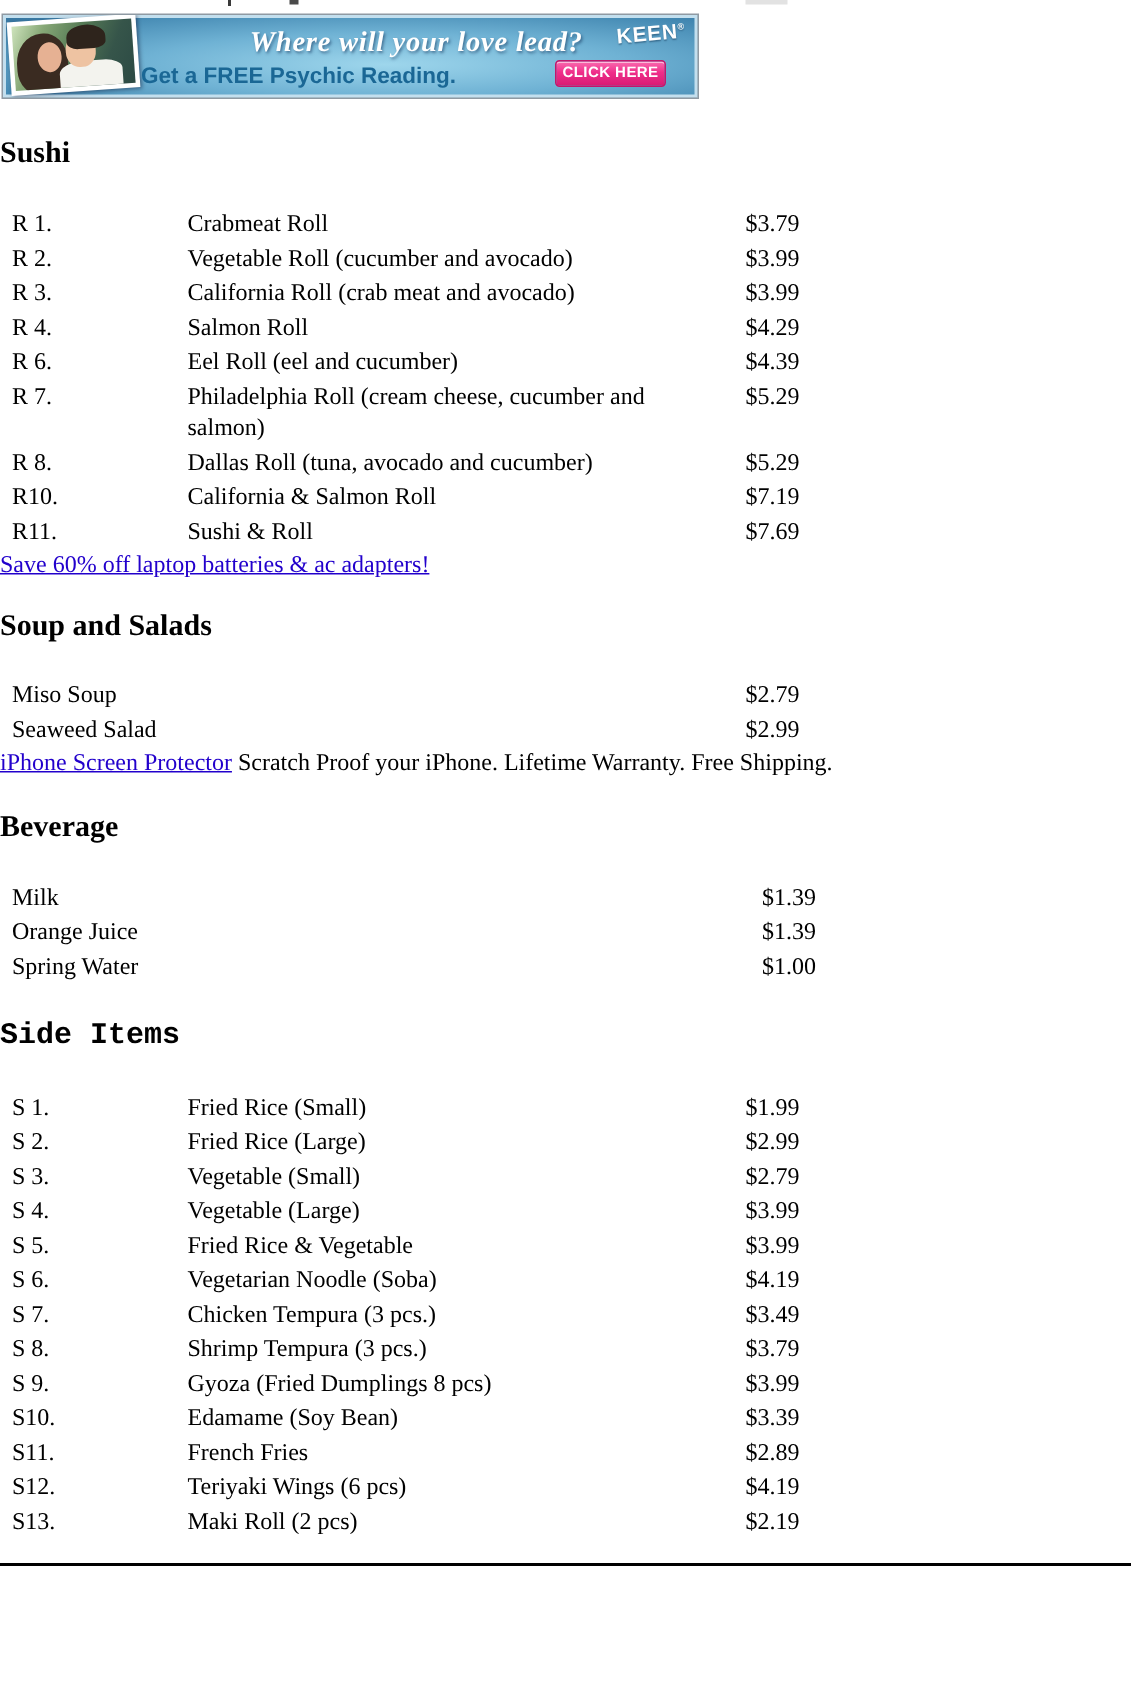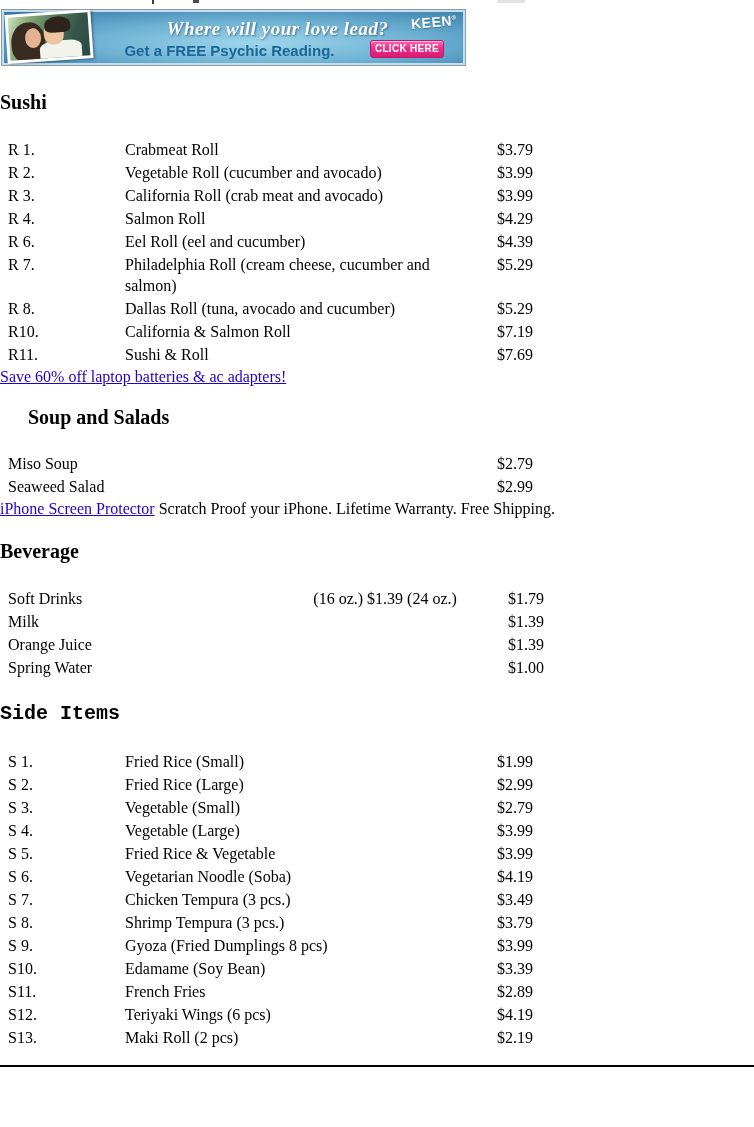--- a/index.html
+++ b/index.html
@@ -41,21 +41,21 @@
   .m-shirt { position:absolute; left:30px; top:26px; width:42px; height:20px; border-radius:40% 30% 0 0; background:#f3f3ee; }
 
   .banner .headline {
     position:absolute; left:92px; right:4px; top:8px; text-align:center;
     font-family:"Liberation Serif", serif; font-style:italic; font-weight:bold;
     font-size:19px; color:#ffffff; letter-spacing:.5px;
     text-shadow:1px 1px 2px rgba(10,40,80,.5);
     white-space:nowrap;
   }
   .banner .subheadline {
-    position:absolute; left:92px; right:100px; top:32px; text-align:center;
+    position:absolute; left:92px; right:100px; top:32px; text-align:left;
     font-family:"Liberation Sans", sans-serif; font-weight:bold;
     font-size:15px; color:#1a6795; white-space:nowrap;
   }
   .banner .keen {
     position:absolute; right:8px; top:4px;
     font-family:"Liberation Sans", sans-serif; font-weight:bold;
     font-size:14px; color:#ffffff; transform:rotate(-5deg);
     letter-spacing:.5px; text-shadow:0 1px 1px rgba(0,30,60,.4);
   }
   .banner .keen sup { font-size:6px; }
@@ -68,21 +68,21 @@
     font-size:10px; line-height:16px; text-align:center; letter-spacing:.3px;
     cursor:pointer;
   }
 
   
   h2 {
     font-family:"Liberation Serif", serif; font-weight:bold;
     font-size:20px; line-height:28px; margin:0;
   }
   #h-sushi    { margin-top:22px; }
-  #h-soup     { margin-top:17px;padding-left:28px; }
+  #h-soup     { margin-top:17px; }
   #h-beverage { margin-top:18px; }
   #h-side     { margin-top:20px;font-family:Liberation Mono, monospace; }
 
   
   table { border-collapse:separate; border-spacing:2px; }
   td { padding:0 1px; line-height:21px; vertical-align:top; font-size:16px; }
   .menu-table { margin-top:21px; width:536px; }
   .soup-table { margin-top:20px; width:536px; }
   .bev-table  { margin-top:21px; width:547px; }
   .c-num   { width:120px; padding-left:6px; white-space:nowrap; }
@@ -191,25 +191,20 @@
       </tr>
     </tbody>
 </table>
 
 <p class="promo iphone-line"><a style="color:#2200cc">iPhone Screen Protector</a><span> Scratch Proof your iPhone. Lifetime Warranty. Free Shipping.</span></p>
 
 <h2 id="h-beverage">Beverage</h2>
 <table class="bev-table">
   <tbody>
       <tr>
-        <td class="c-desc">Soft Drinks</td>
-        <td class="c-size">(16 oz.) $1.39 (24 oz.)</td>
-        <td class="c-price">$1.79</td>
-      </tr>
-      <tr>
         <td class="c-desc">Milk</td>
         <td class="c-size"></td>
         <td class="c-price">$1.39</td>
       </tr>
       <tr>
         <td class="c-desc">Orange Juice</td>
         <td class="c-size"></td>
         <td class="c-price">$1.39</td>
       </tr>
       <tr>

